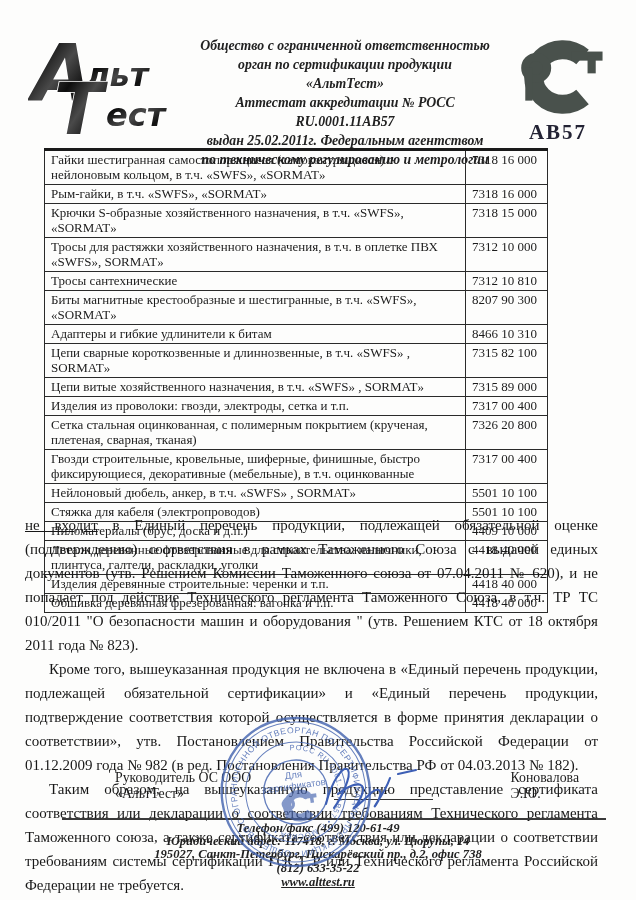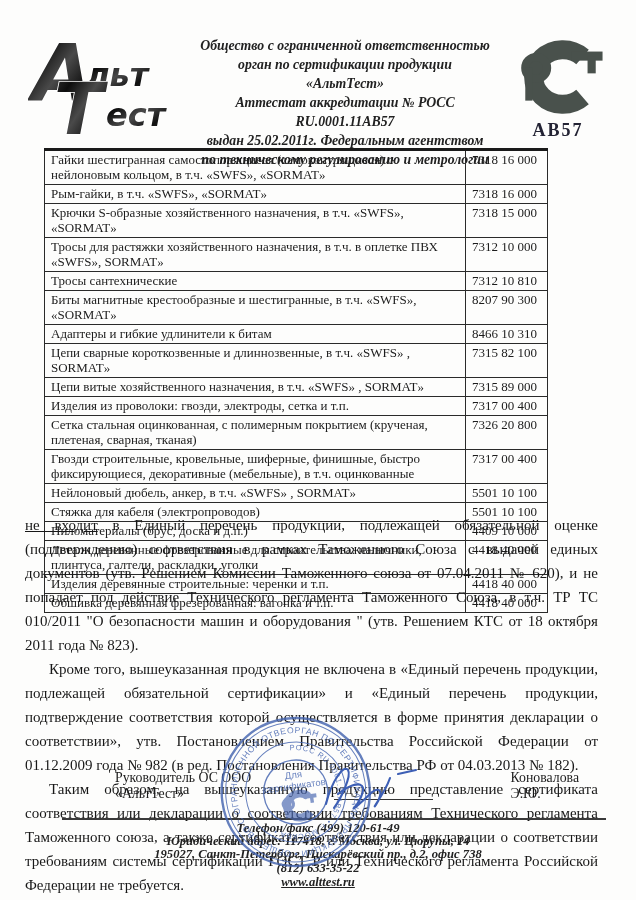--- a/index.html
+++ b/index.html
@@ -10,21 +10,21 @@
     font-family:"Liberation Serif", serif; color:#1c1c1c;
   }
   
   .header { position:absolute; top:26px; left:28px; right:24px; display:flex; align-items:flex-start; }
   .logo-box { width:158px; height:112px; flex:0 0 auto; }
   .org-block {
     flex:1 1 auto; text-align:center; font-weight:bold; font-style:italic;
     font-size:13.8px; line-height:19px; padding-top:10px; color:#222;
   }
   .rst-box { width:108px; flex:0 0 auto; text-align:center; padding-top:14px; }
-  .rst-label { font-size:18px; letter-spacing:2px; color:#232334; font-weight:bold; margin-top:2px; }
+  .rst-label { font-size:21px; letter-spacing:2px; color:#232334; font-weight:bold; margin-top:2px; }
   
   table.products {
     position:absolute; top:148px; left:44px; width:504px;
     border-collapse:collapse; font-size:13px; line-height:15px;
     border:1px solid #2a2a2a; border-top:3px solid #1a1a1a;
   }
   table.products td {
     border:1px solid #2a2a2a; padding:1px 5px 2px 6px; vertical-align:top;
   }
   td.code-cell { width:82px; white-space:nowrap; padding-left:7px; }

